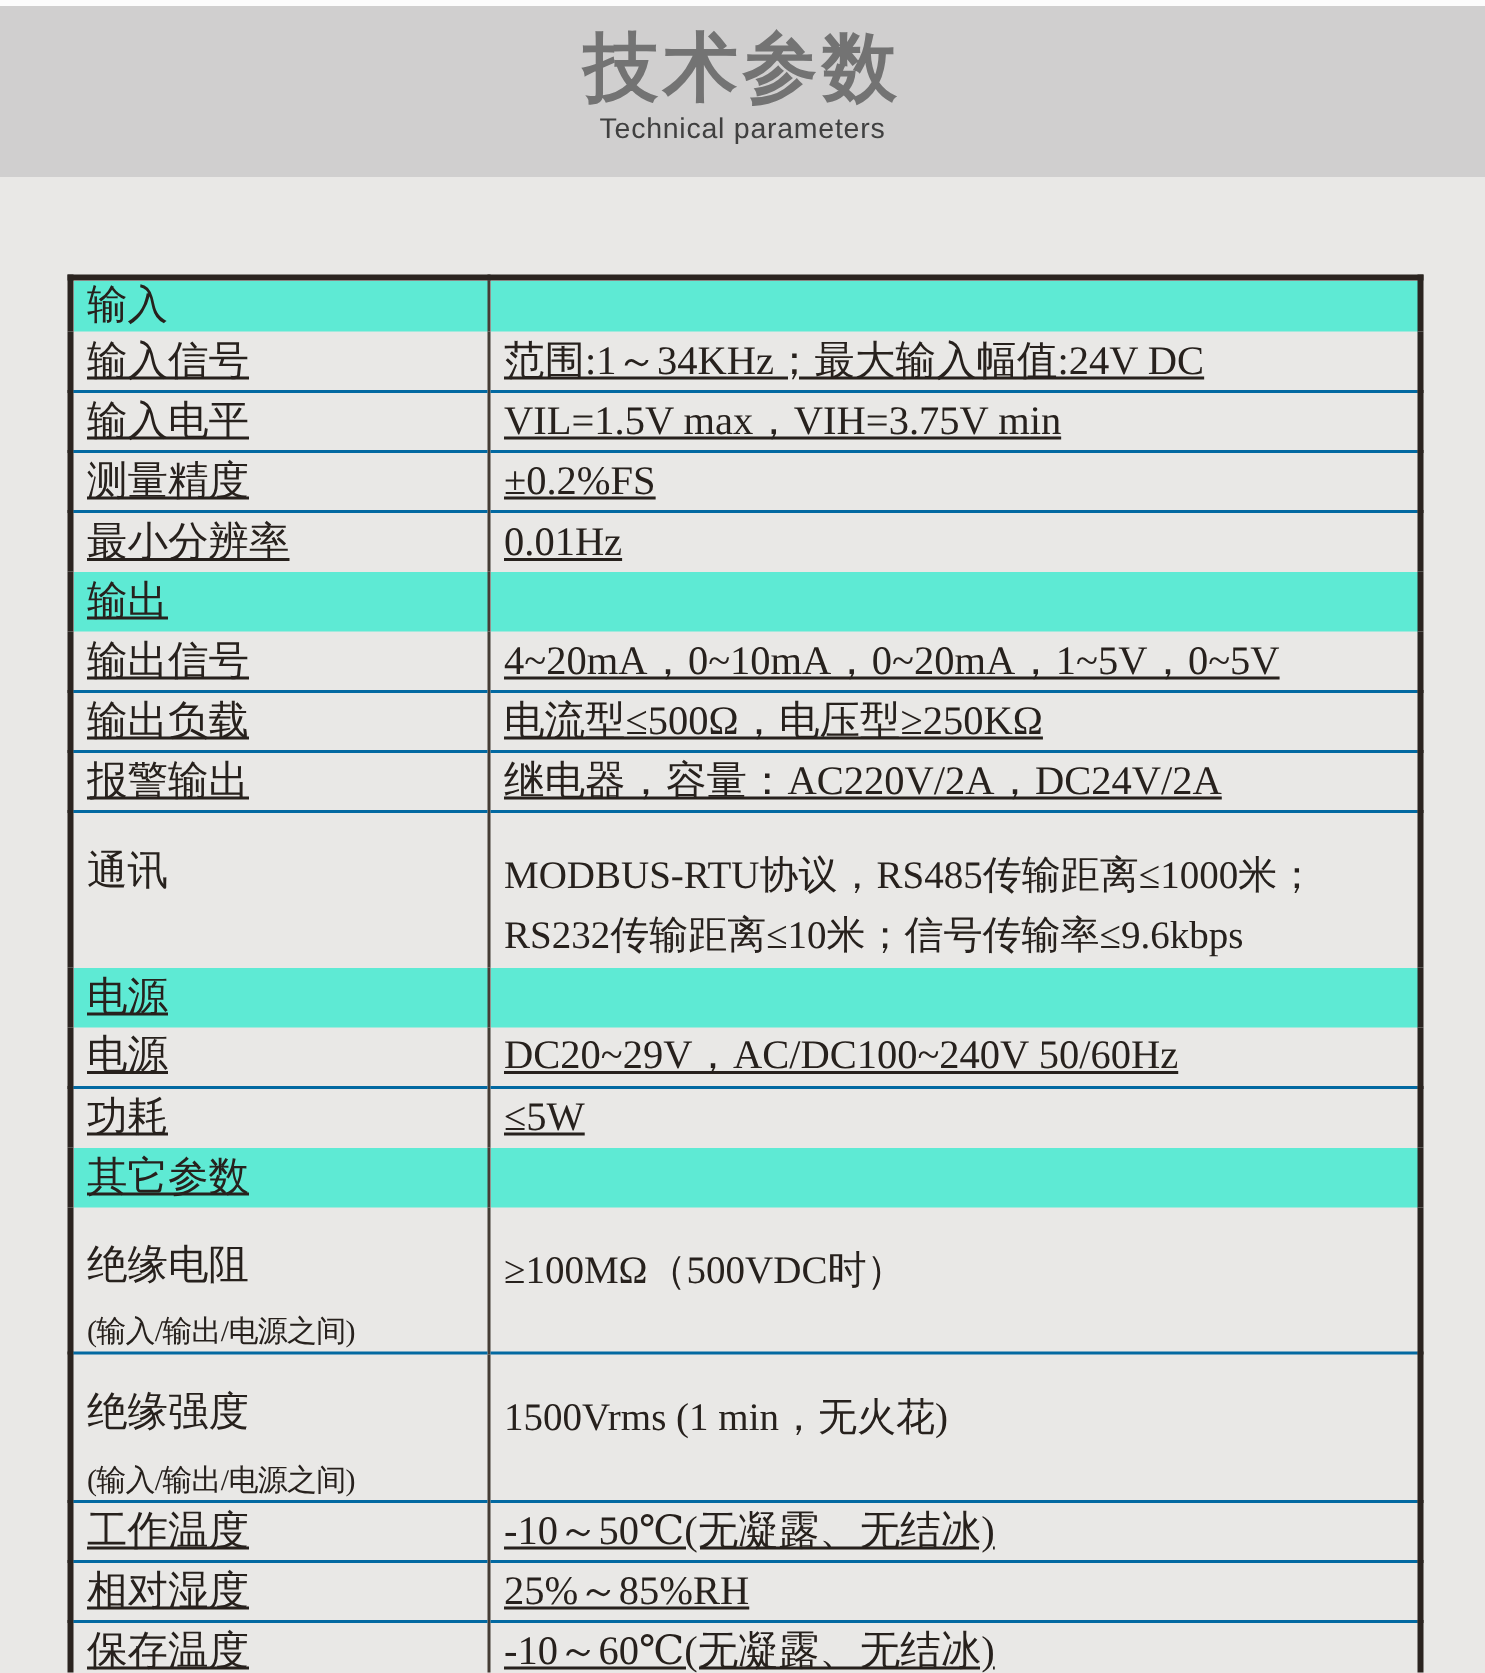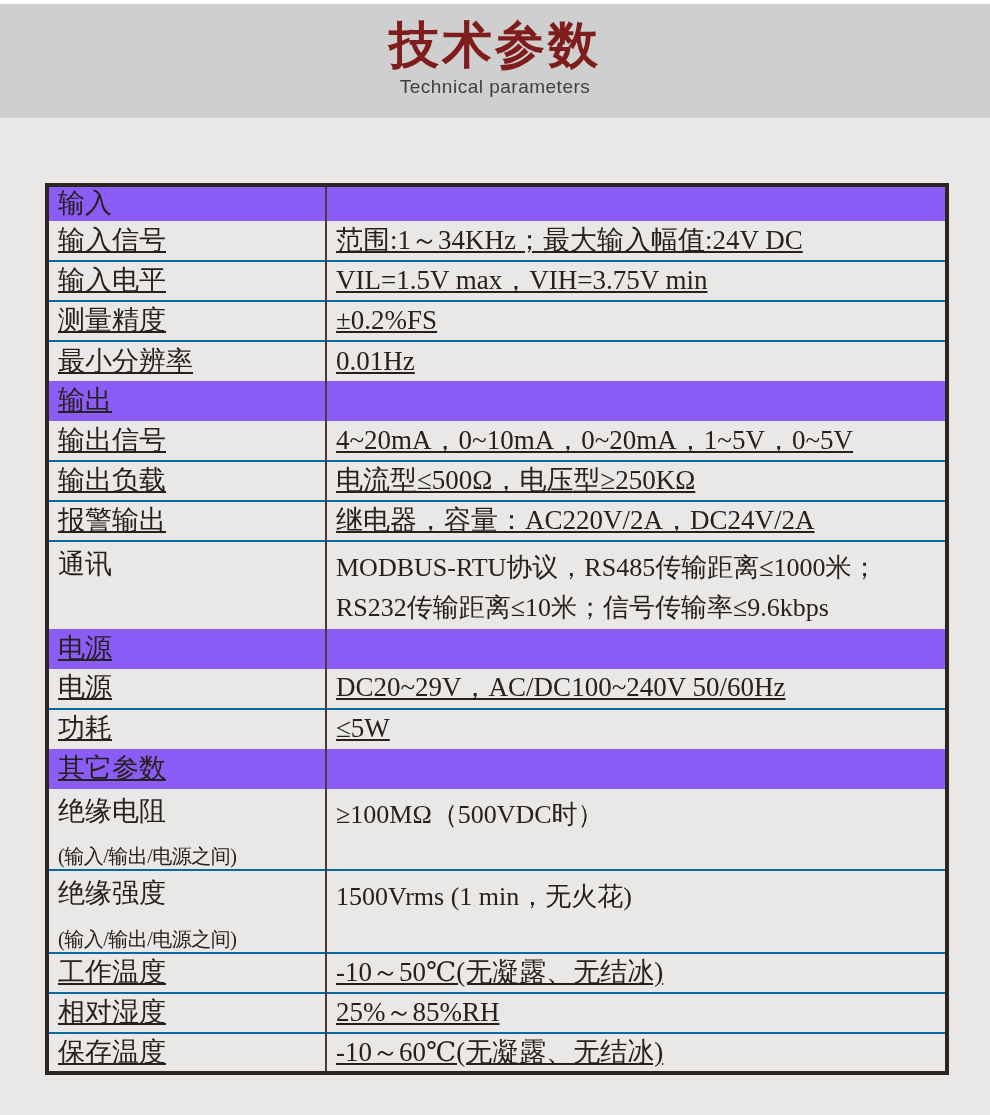--- a/index.html
+++ b/index.html
@@ -33,21 +33,21 @@
     position: absolute;
     top: 16px; left: 0; right: 0;
     text-align: center;
   }
   .main-title {
     font-family: "Liberation Sans", "DejaVu Sans", sans-serif;
     font-weight: 800;
     font-size: 50px;
     line-height: 58px;
     letter-spacing: 3px;
-    color: #7f1d1d;
+    color: #737373;
   }
   .sub-title {
     font-family: "Liberation Sans", "DejaVu Sans", sans-serif;
     font-weight: 400;
     font-size: 19px;
     line-height: 24px;
     letter-spacing: 0.5px;
     color: #404040;
     margin-top: 1px;
   }
@@ -67,26 +67,26 @@
   table.spec td {
     padding: 0 0 0 9px;
     font-size: 27px;
     line-height: 1.25;
     vertical-align: middle;
     overflow: hidden;
   }
   td.label { width: 267px; border-right: 2px solid #453c35; }
   td.value { padding-left: 8px; padding-right: 4px; }
   tr.bt td { border-top: 2px solid #0369a1; }
-  tr.section td { background: #8b5cf6; }
+  tr.section td { background: #5eead4; }
   tr.h36 { height: 36px; }
   tr.h40 { height: 40px; text-decoration: underline; }
   tr.h84 { height: 84px; }
   tr.h80 { height: 80px; }
-  tr.multi td { vertical-align: top; padding-top: 6px; }
+  tr.multi td { vertical-align: top; padding-top: 22px; }
   tr.multi td.value { font-size: 26px; line-height: 1.55; }
   .lbl-sub {
     font-size: 20px;
     letter-spacing: -0.5px;
     margin-top: 16px;
     white-space: nowrap;
   }
 </style>
 </head>
 <body>

